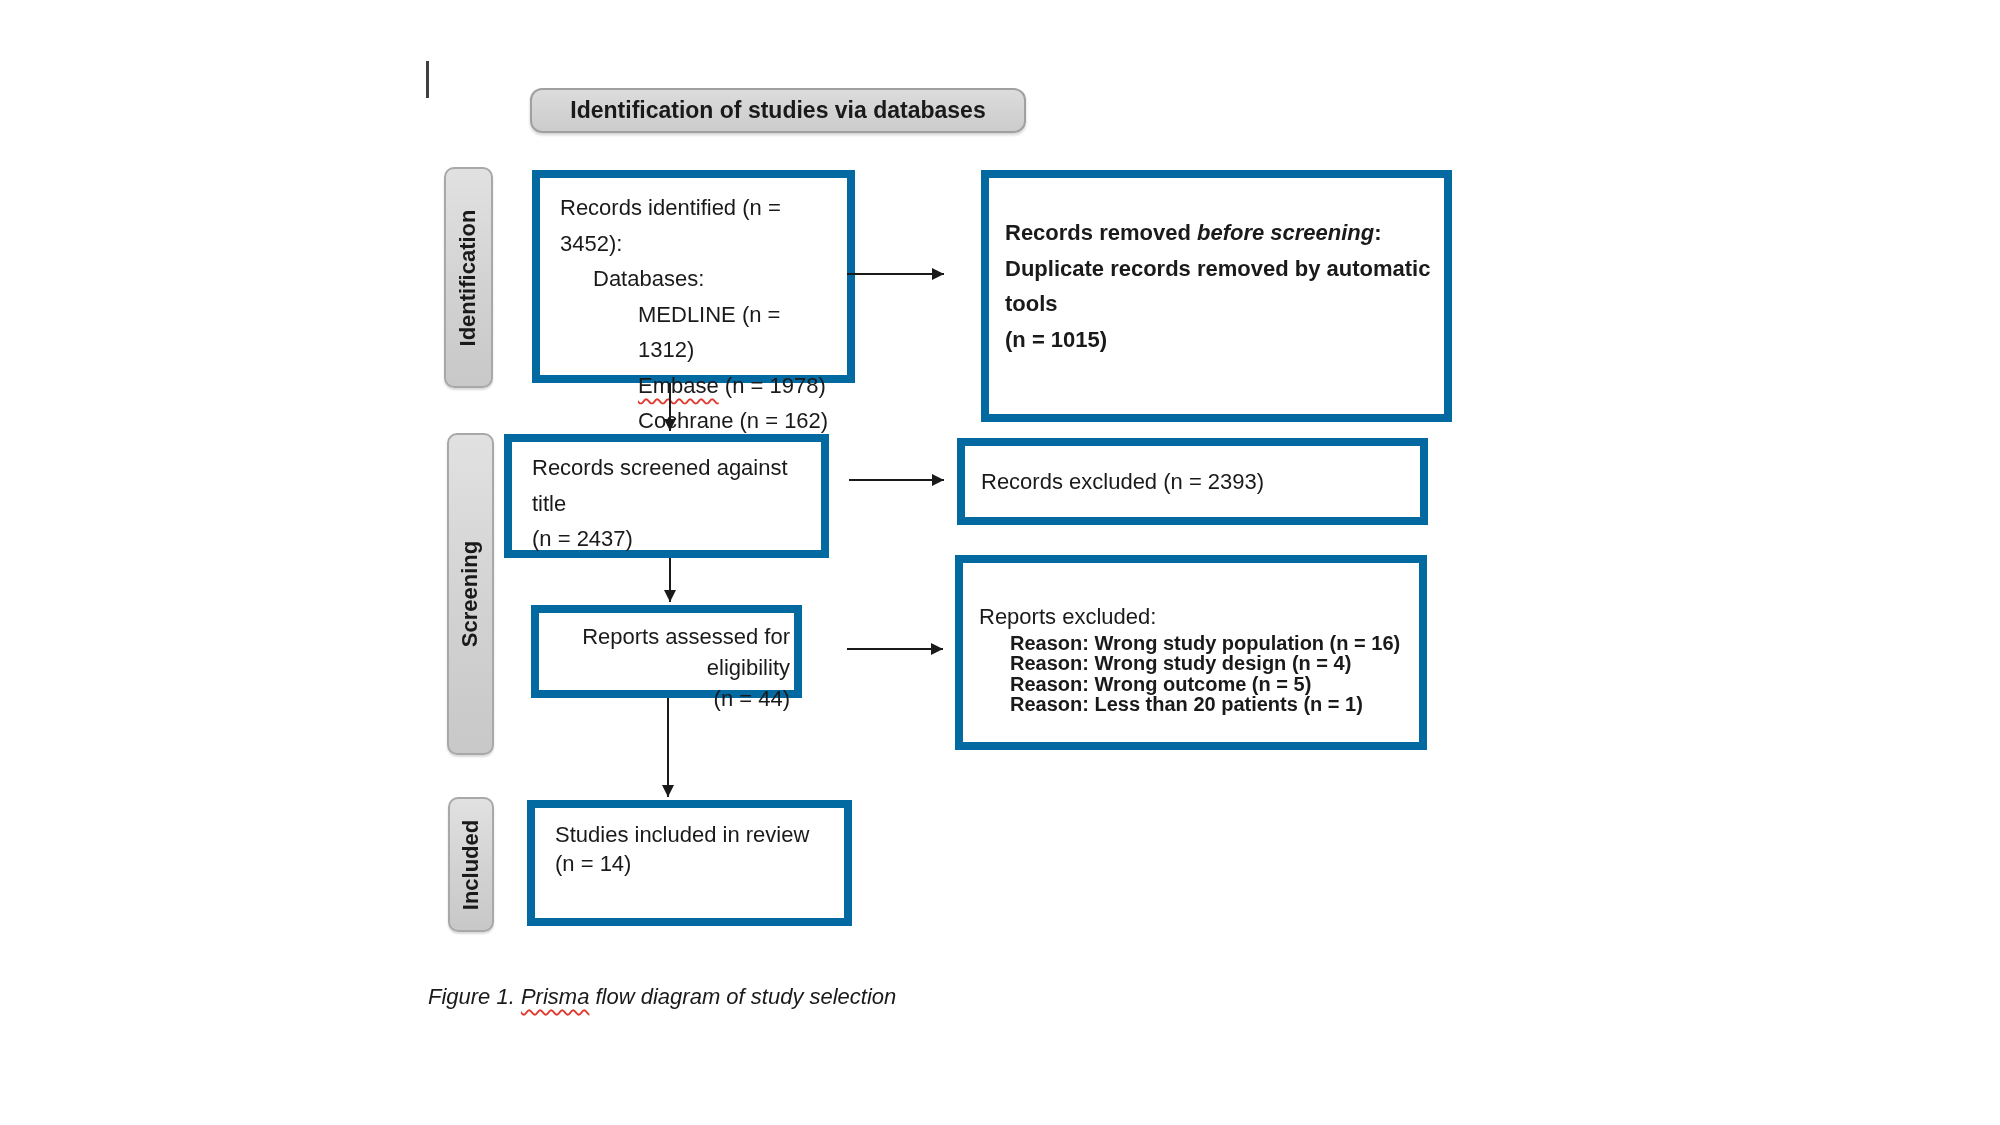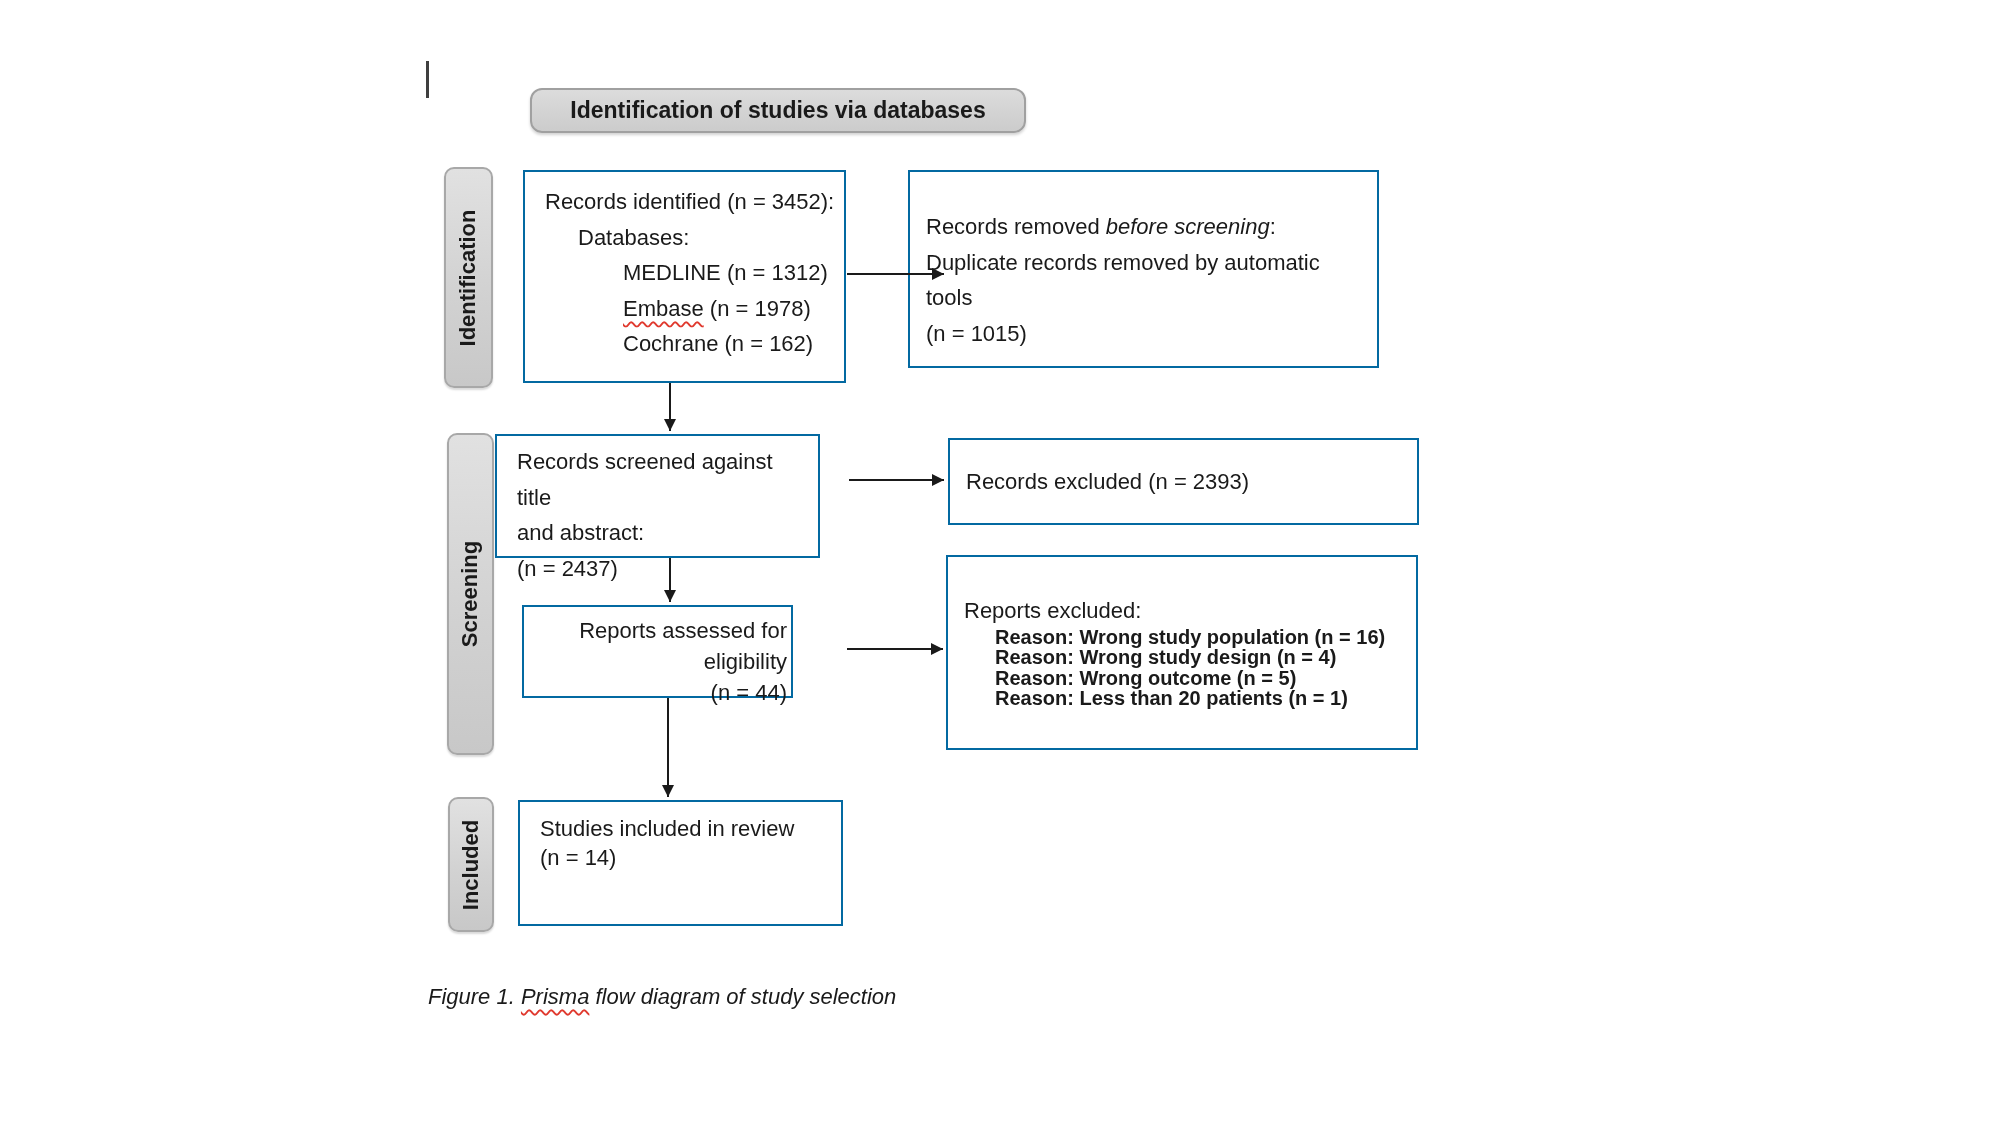--- a/index.html
+++ b/index.html
@@ -47,26 +47,27 @@
     white-space: nowrap;
     font-size: 22px; font-weight: bold;
   }
   .stage-identification { left: 444px; top: 167px; width: 49px; height: 221px; }
   .stage-screening      { left: 447px; top: 433px; width: 47px; height: 322px; }
   .stage-included       { left: 448px; top: 797px; width: 46px; height: 135px; }
 
   
   .fbox {
     background: #ffffff;
-    border: 2px solid #0369a1;
+    border: 8px solid #0369a1;
     font-size: 22px;
     line-height: 35.5px;
+    margin-left: 9px;
   }
   .box-identified { left: 523px; top: 170px; width: 323px; height: 213px; padding: 12px 6px 0 20px; }
-  .box-removed    { left: 908px; top: 170px; width: 471px; height: 198px; padding: 37px 12px 0 16px; }
+  .box-removed    { left: 972px; top: 170px; width: 471px; height: 252px; padding: 37px 12px 0 16px; font-weight: bold; }
   .box-screened   { left: 495px; top: 434px; width: 325px; height: 124px; padding: 8px 8px 0 20px; }
   .box-excluded-records { left: 948px; top: 438px; width: 471px; height: 87px; display: flex; align-items: center; padding-left: 16px; }
   .box-assessed   { left: 522px; top: 605px; width: 271px; height: 93px; padding: 8px 4px 0 20px; line-height: 31px; text-align: right; }
   .box-excluded-reports { left: 946px; top: 555px; width: 472px; height: 195px; padding: 41px 10px 0 16px; line-height: 26px; }
   .box-included-studies { left: 518px; top: 800px; width: 325px; height: 126px; padding: 12px 8px 0 20px; line-height: 29px; }
 
   .ind1 { padding-left: 33px; }
   .ind2 { padding-left: 78px; }
   .italic { font-style: italic; }
 
@@ -132,21 +133,20 @@
   </div>
 
   <div class="abs fbox box-removed">
     <div><span>Records removed </span><span class="italic">before screening</span><span>:</span></div>
     <div>Duplicate records removed by automatic tools</div>
     <div>(n = 1015)</div>
   </div>
 
   <div class="abs fbox box-screened">
     <div>Records screened against title</div>
-    <div>and abstract:</div>
     <div>(n = 2437)</div>
   </div>
 
   <div class="abs fbox box-excluded-records">
     <span>Records excluded (n = 2393)</span>
   </div>
 
   <div class="abs fbox box-assessed">
     <div>Reports assessed for eligibility</div>
     <div>(n = 44)</div>

